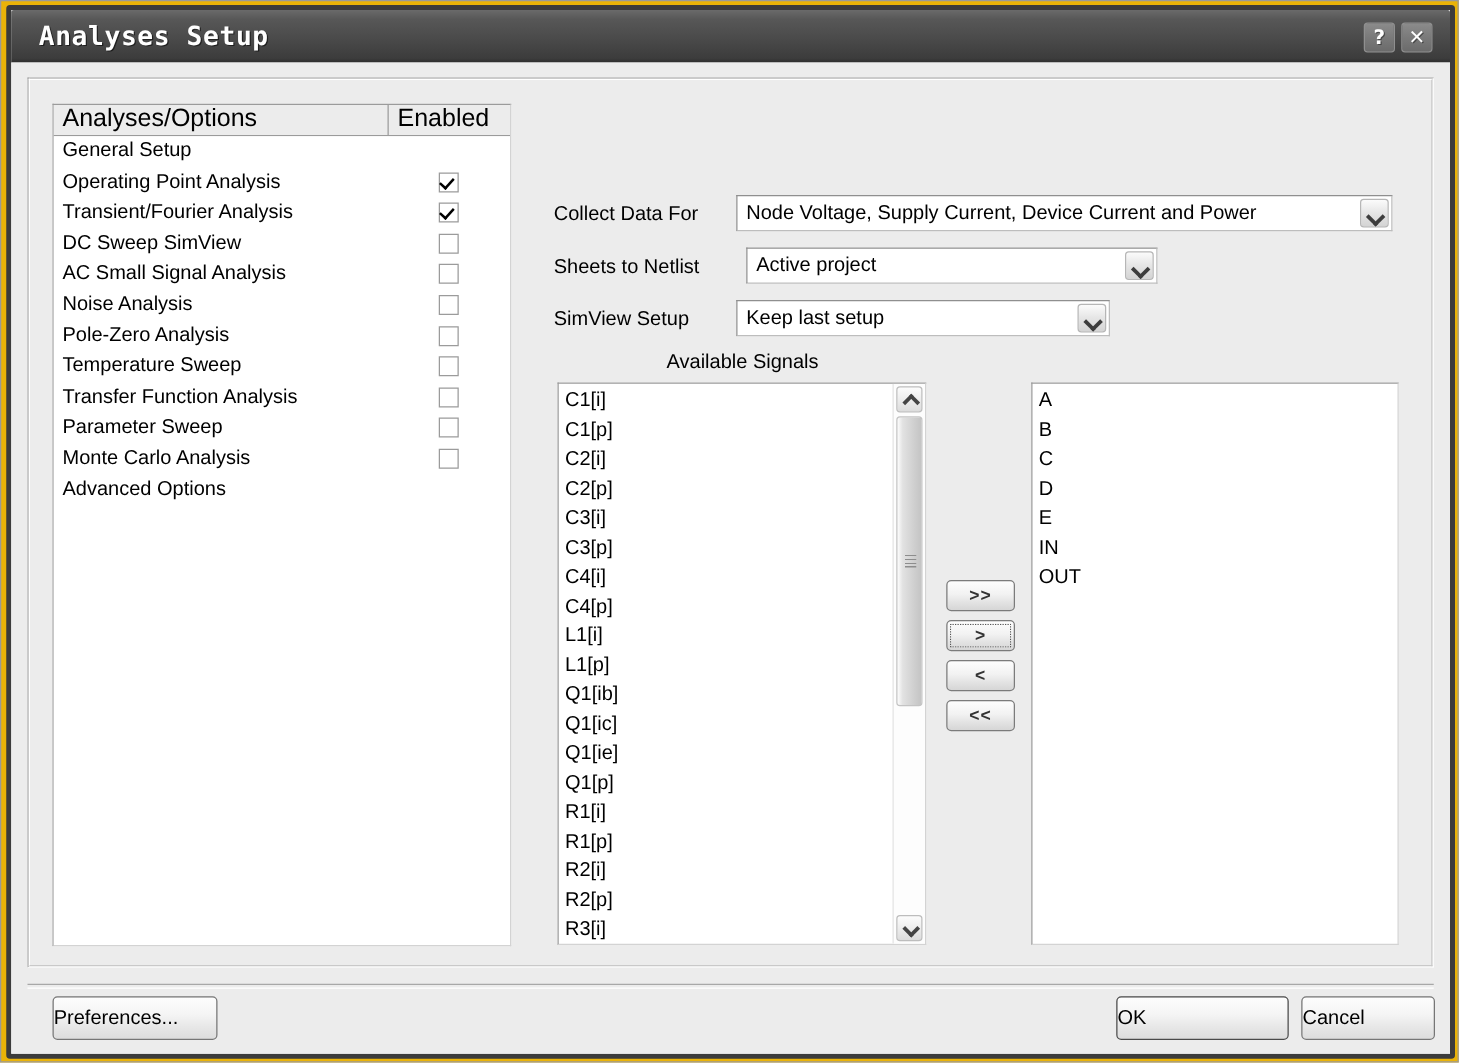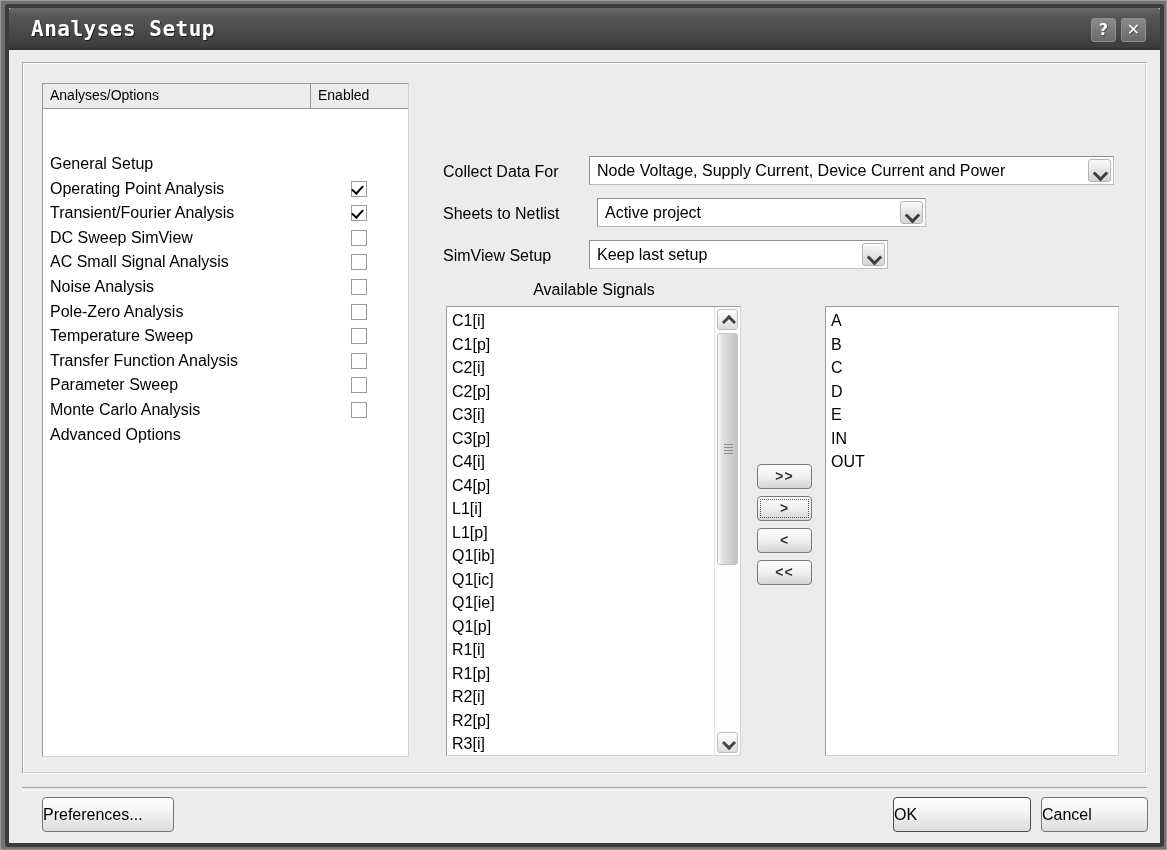--- a/index.html
+++ b/index.html
@@ -13,21 +13,21 @@
     overflow: hidden;
     font-family: "Liberation Sans", sans-serif;
   }
 
   
   #window {
     position: absolute;
     left: 0; top: 0;
     width: 1167px; height: 850px;
     box-sizing: border-box;
-    background: #737373;
+    background: #eab308;
     border: 1px solid #9a9a9a;
   }
   #window-frame-outer {
     position: absolute;
     left: 4px; top: 3px;
     width: 1159px; height: 843px;
     box-sizing: border-box;
     border: 4px solid #3b3b3b;
     border-radius: 3px;
     background: #ececec;
@@ -115,38 +115,37 @@
     position: relative;
     height: 24px;
     background: #ececec;
     border-bottom: 1px solid #9b9b9b;
   }
   .hdr-cell {
     position: absolute;
     top: 0;
     height: 24px;
     line-height: 23px;
-    font-size: 14px;
+    font-size: 20px;
     color: #000000;
     box-sizing: border-box;
   }
   #hdr-analyses {
     left: 0; width: 268px;
     padding-left: 7px;
     border-right: 1px solid #9b9b9b;
   }
   #hdr-enabled {
     left: 268px; width: 97px;
     padding-left: 7px;
   }
   #analyses-rows {
     position: absolute;
     left: 0; top: 25px; right: 0; bottom: 0;
     background: #ffffff;
-    margin-top: 43px;
   }
   .arow {
     position: relative;
     height: 24.6px;
   }
   .arow-label {
     position: absolute;
     left: 7px; top: 0;
     height: 24.6px;
     line-height: 24px;

